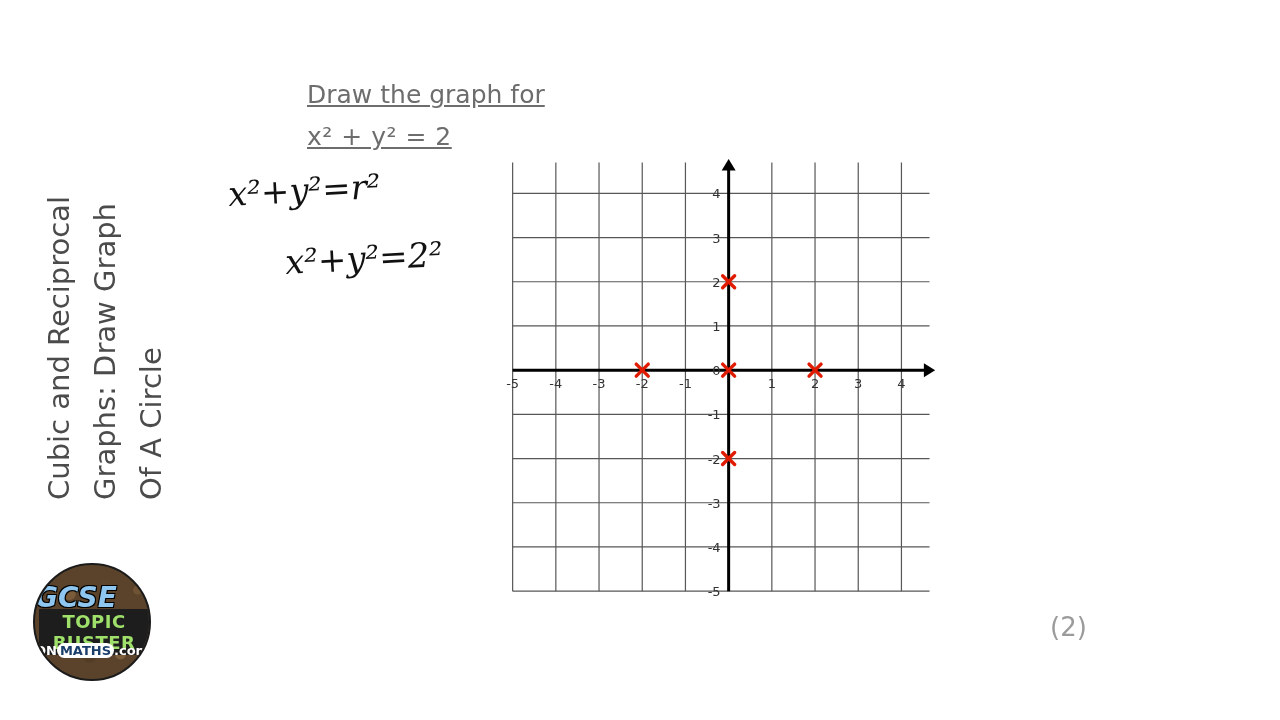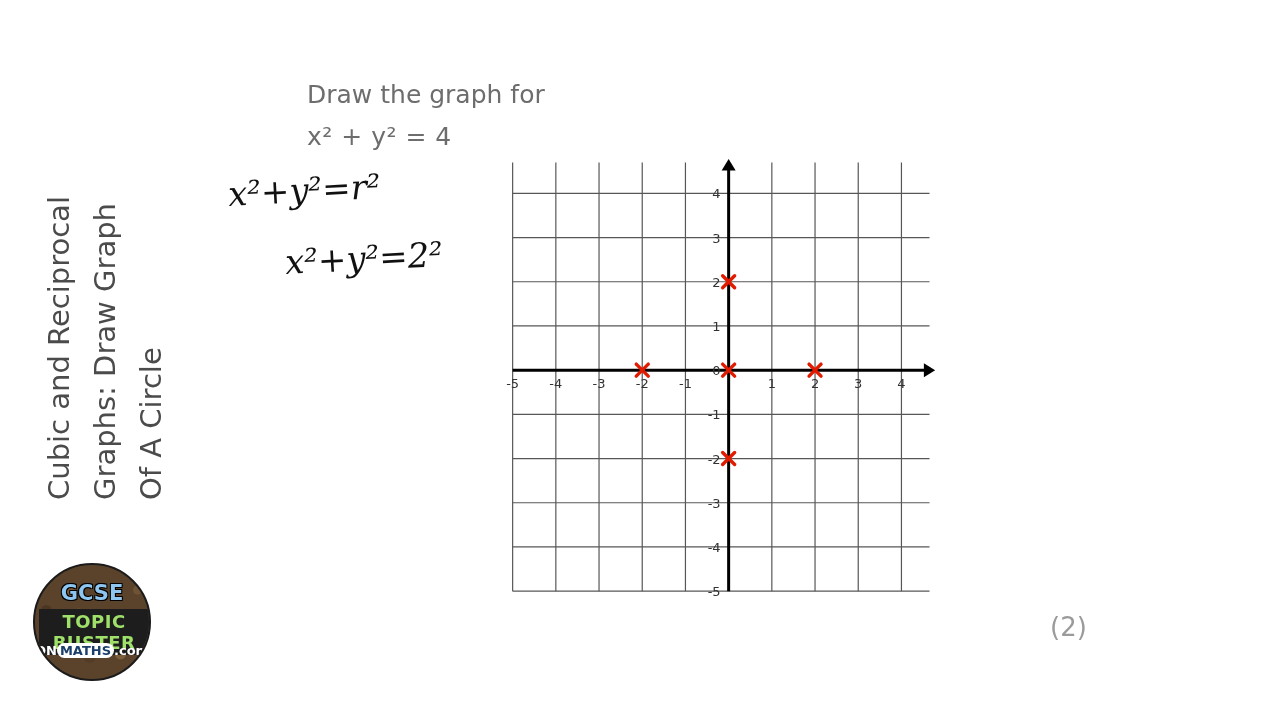--- a/index.html
+++ b/index.html
@@ -41,20 +41,21 @@
 
   
   #question {
     position: absolute;
     left: 307px;
     top: 74px;
     color: #6d6d6d;
     font-size: 25px;
     line-height: 42px;
     font-family: "DejaVu Sans", sans-serif;
+    text-decoration: underline;
   }
   #question .eq { letter-spacing: 0.5px; }
 
   
   .handwrite {
     position: absolute;
     font-family: "DejaVu Serif", serif;
     font-style: italic;
     color: #111;
     white-space: nowrap;
@@ -103,26 +104,27 @@
       #5a432a;
     border: 2px solid #1b1b1b;
     box-sizing: border-box;
     overflow: hidden;
   }
   #logo .gcse {
     position: absolute;
     top: 16px;
     left: 0;
     width: 100%;
-    text-align: center;
+    text-align: left;
     color: #8ec6f0;
-    font-size: 21px;
+    font-size: 28px;
     font-weight: bold;
     font-family: "DejaVu Sans", sans-serif;
     text-shadow: 1px 1px 0 #000, -1px -1px 0 #000, 1px -1px 0 #000, -1px 1px 0 #000;
+    font-style: italic;
   }
   #logo .tb {
     position: absolute;
     top: 44px;
     left: 4px;
     width: 110px;
     text-align: center;
     background: #1d1d1d;
     color: #9fe06a;
     font-size: 18px;
@@ -168,21 +170,21 @@
 <body>
 
 <div id="side-title">
   <div class="rot line1">Cubic and Reciprocal</div>
   <div class="rot line2">Graphs: Draw Graph</div>
   <div class="rot line3">Of A Circle</div>
 </div>
 
 <div id="question">
   <div>Draw the graph for</div>
-  <div class="eq">x² + y² = 4</div>
+  <div class="eq">x² + y² = 2</div>
 </div>
 
 <div class="handwrite" id="hand1">x²+y²=r²</div>
 <div class="handwrite" id="hand2">x²+y²=2²</div>
 
 <div id="marks">(2)</div>
 
 <div id="logo">
   <div class="gcse">GCSE</div>
   <div class="tb">TOPIC BUSTER</div>

